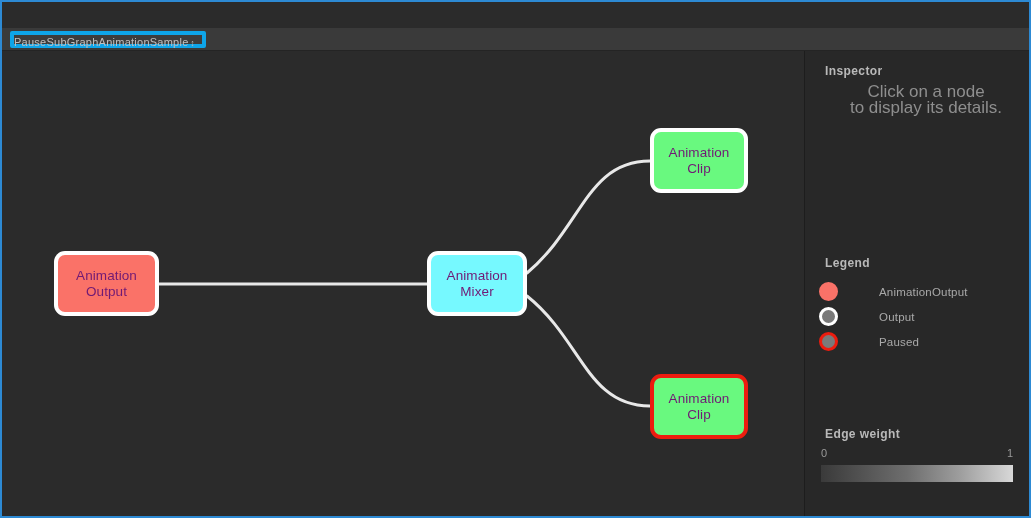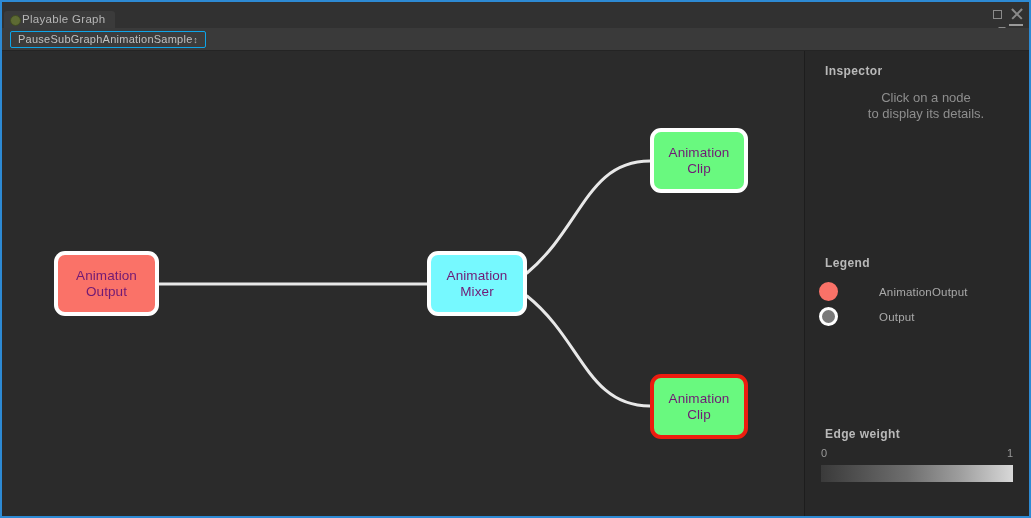--- a/index.html
+++ b/index.html
@@ -23,78 +23,60 @@
   .win-close:after{transform:rotate(-45deg);}
   .win-menu{position:absolute;right:6px;top:22px;display:flex;align-items:center;gap:3px;}
   .win-menu-tri{width:0;height:0;border-left:4px solid transparent;border-right:4px solid transparent;border-top:4px solid #8a8a8a;}
   .win-menu-bars{display:flex;flex-direction:column;gap:2px;}
   .win-menu-bars i{display:block;width:14px;height:2px;background:#9a9a9a;}
 
   
   .toolbar{position:absolute;left:0;top:26px;right:0;height:22px;background:#3a3a3a;
            border-bottom:1px solid #242424;}
   .dropdown{position:absolute;left:8px;top:3px;width:196px;height:17px;box-sizing:border-box;
-            background:#3c3c3c;border:1px solid #0ea5e9;border-radius:2px;
-            color:#c0c0c0;font-size:11px;line-height:15px;padding-left:7px;letter-spacing:.25px;
+            background:#3c3c3c;border:4px solid #0ea5e9;border-radius:2px;
+            color:#c0c0c0;font-size:11px;line-height:15px;letter-spacing:.25px;
             cursor:pointer;}
   .dropdown .arrows{position:absolute;right:7px;top:1px;color:#b9b9b9;font-size:9px;line-height:15px;}
 
   
   .canvas{position:absolute;left:0;top:49px;width:802px;bottom:0;background:#2b2b2b;overflow:hidden;}
   .edges{position:absolute;left:0;top:0;width:802px;height:469px;}
 
   .node{position:absolute;box-sizing:border-box;border-radius:11px;
         display:flex;align-items:center;justify-content:center;text-align:center;
         color:#701a75;font-size:13.5px;line-height:16px;letter-spacing:.1px;cursor:pointer;}
   .node span{pointer-events:none;white-space:pre-line;}
 
   
   .side{position:absolute;left:802px;top:49px;right:0;bottom:0;background:#282828;
         border-left:1px solid #1d1d1d;}
   .panel-title{position:absolute;color:#b9b9b9;font-size:12px;font-weight:bold;letter-spacing:.4px;}
   .inspector-title{left:20px;top:13px;}
   .inspector-hint{position:absolute;left:0;right:0;top:33px;text-align:center;
-                  color:#8e8e8e;font-size:13px;line-height:16px;white-space:pre-line;padding-left:18px;margin-top:6px;}
+                  color:#8e8e8e;font-size:17px;line-height:16px;white-space:pre-line;padding-left:18px;}
 
   .legend-title{left:20px;top:205px;}
   .legend{position:absolute;left:14px;top:228px;right:8px;}
   .legend-row{display:flex;align-items:center;height:25px;gap:32px;}
   .legend-dot{width:19px;height:19px;border-radius:50%;box-sizing:border-box;margin-right:9px;flex:0 0 auto;}
   .legend-label{color:#a9a9a9;font-size:11.5px;letter-spacing:.2px;}
 
   .weight-title{left:20px;top:376px;}
   .weight-scale{position:absolute;left:16px;right:16px;top:396px;height:14px;color:#9a9a9a;font-size:11px;}
   .weight-scale .lo{position:absolute;left:0;top:0;}
   .weight-scale .hi{position:absolute;right:0;top:0;}
   .weight-bar{position:absolute;left:16px;right:16px;top:414px;height:17px;
               background:linear-gradient(to right,#3a3a3a 0%,#6e6e6e 45%,#9d9d9d 72%,#d8d8d8 100%);}
 </style>
 </head>
 <body>
 
 <div class="window">
 
-  <div class="titlebar">
-    <div class="tab">
-      <span class="tab-dot"></span>
-      <span>Playable Graph</span>
-    </div>
-    <div class="win-btns">
-      <span class="win-max"></span>
-      <span class="win-close"></span>
-    </div>
-    <div class="win-menu">
-      <span class="win-menu-tri"></span>
-      <span class="win-menu-bars">
-          <i></i>
-          <i></i>
-          <i></i>
-        </span>
-    </div>
-  </div>
 
   <div class="toolbar">
     <div class="dropdown">
       <span>PauseSubGraphAnimationSample</span>
       <span class="arrows">↕</span>
     </div>
   </div>
 
   <div class="canvas">
     <svg class="edges" viewBox="0 0 802 469">
@@ -130,20 +112,24 @@
     <div class="panel-title legend-title">Legend</div>
     <div class="legend">
         <div class="legend-row">
           <span class="legend-dot" style="background: rgb(250, 114, 104); border: 3px solid rgb(250, 114, 104);"></span>
           <span class="legend-label">AnimationOutput</span>
         </div>
         <div class="legend-row">
           <span class="legend-dot" style="background: rgb(122, 122, 122); border: 3px solid rgb(255, 255, 255);"></span>
           <span class="legend-label">Output</span>
         </div>
+        <div class="legend-row">
+          <span class="legend-dot" style="background: rgb(122, 122, 122); border: 3px solid rgb(237, 28, 15);"></span>
+          <span class="legend-label">Paused</span>
+        </div>
       </div>
 
     <div class="panel-title weight-title">Edge weight</div>
     <div class="weight-scale">
       <span class="lo">0</span>
       <span class="hi">1</span>
     </div>
     <div class="weight-bar"></div>
   </div>
 

